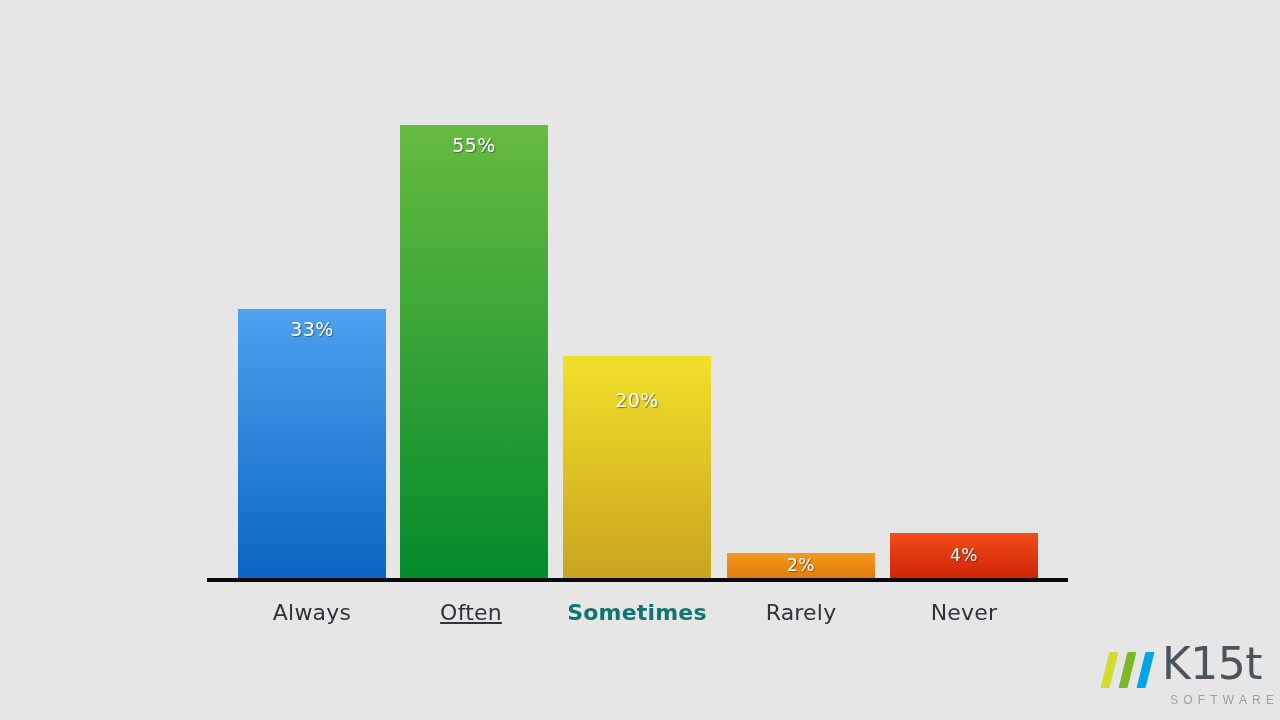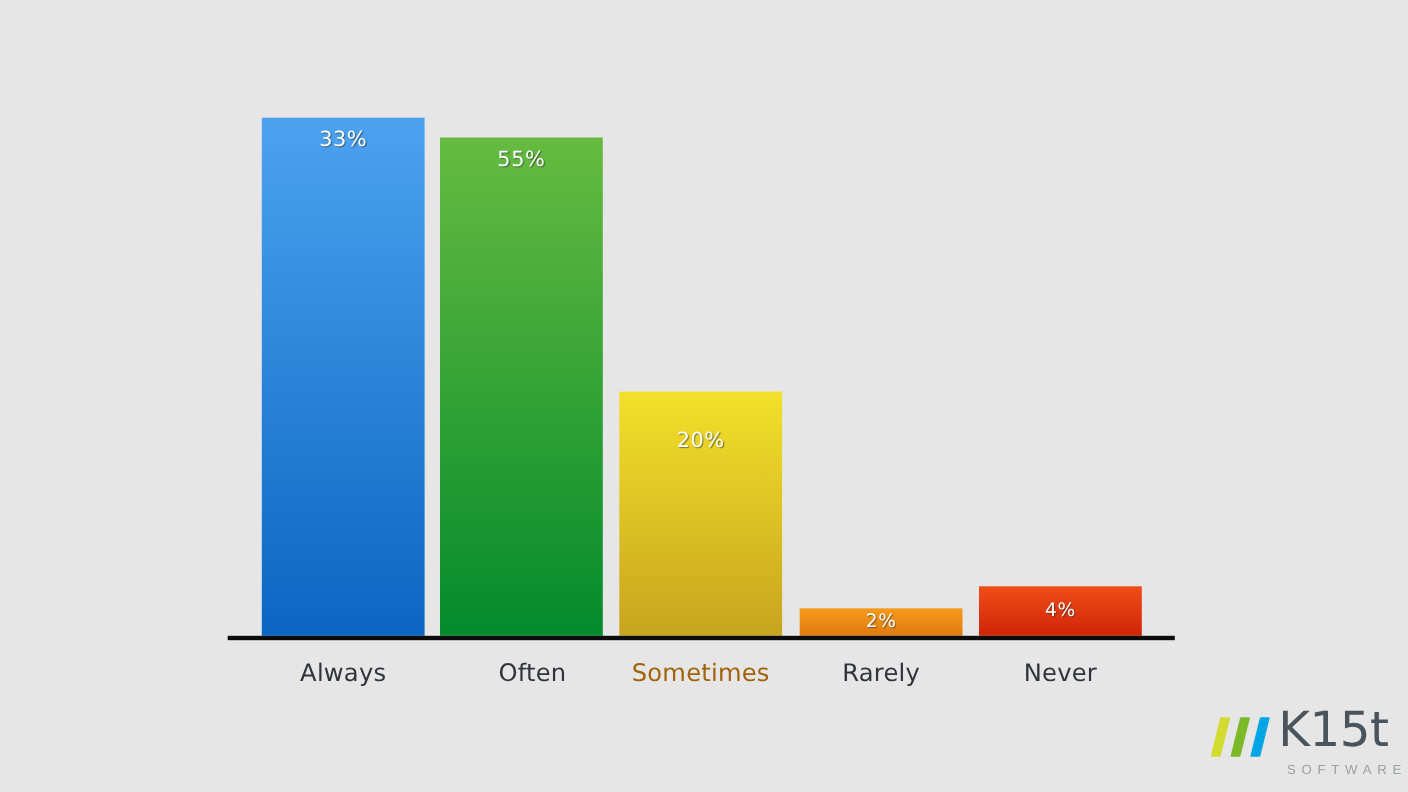--- a/index.html
+++ b/index.html
@@ -127,21 +127,21 @@
     line-height: 1;
   }
 </style>
 </head>
 <body>
 
 <div id="slide" style="background: rgb(230, 230, 230);">
 
   <div id="chart">
 
-    <div class="bar" style="left: 238px; width: 148px; height: 471px;">
+    <div class="bar" style="left: 238px; width: 148px; height: 269px;">
       <div class="bar-fill" style="background: linear-gradient(rgb(77, 162, 240) 0%, rgb(10, 102, 194) 100%);"></div>
       <div class="bar-value" style="color: rgb(255, 255, 255);">33%</div>
     </div>
 
     <div class="bar" style="left: 400px; width: 148px; height: 453px;">
       <div class="bar-fill" style="background: linear-gradient(rgb(102, 187, 64) 0%, rgb(3, 139, 44) 100%);"></div>
       <div class="bar-value" style="color: rgb(255, 255, 255);">55%</div>
     </div>
 
     <div class="bar" style="left: 563px; width: 148px; height: 222px;">
@@ -155,22 +155,22 @@
     </div>
 
     <div class="bar" style="left: 890px; width: 148px; height: 45px;">
       <div class="bar-fill" style="background: linear-gradient(rgb(240, 78, 24) 0%, rgb(207, 36, 8) 100%);"></div>
       <div class="bar-value" style="top: 11.5px; font-size: 17px; color: rgb(255, 255, 255);">4%</div>
     </div>
 
     <div class="axis-line" style="background: rgb(11, 11, 11);"></div>
 
     <div class="cat-label" style="left: 207px; color: rgb(48, 52, 58);">Always</div>
-    <div class="cat-label" style="left: 379px; color: rgb(48, 52, 58);">Often</div>
-    <div class="cat-label" style="left: 532px; color: #a16207;">Sometimes</div>
+    <div class="cat-label" style="left: 366px; color: rgb(48, 52, 58); text-decoration: underline;">Often</div>
+    <div class="cat-label" style="left: 532px; color: #0f766e; font-weight: bold;">Sometimes</div>
     <div class="cat-label" style="left: 859px; color: rgb(48, 52, 58);">Never</div>
     <div class="cat-label" style="left: 696px; color: rgb(48, 52, 58);">Rarely</div>
 
   </div>
 
   <div id="logo">
     <div class="logo-slashes">
       <div class="slash s1" style="background: rgb(210, 219, 46);"></div>
       <div class="slash s2" style="background: rgb(124, 185, 40);"></div>
       <div class="slash s3" style="background: rgb(0, 165, 229);"></div>

